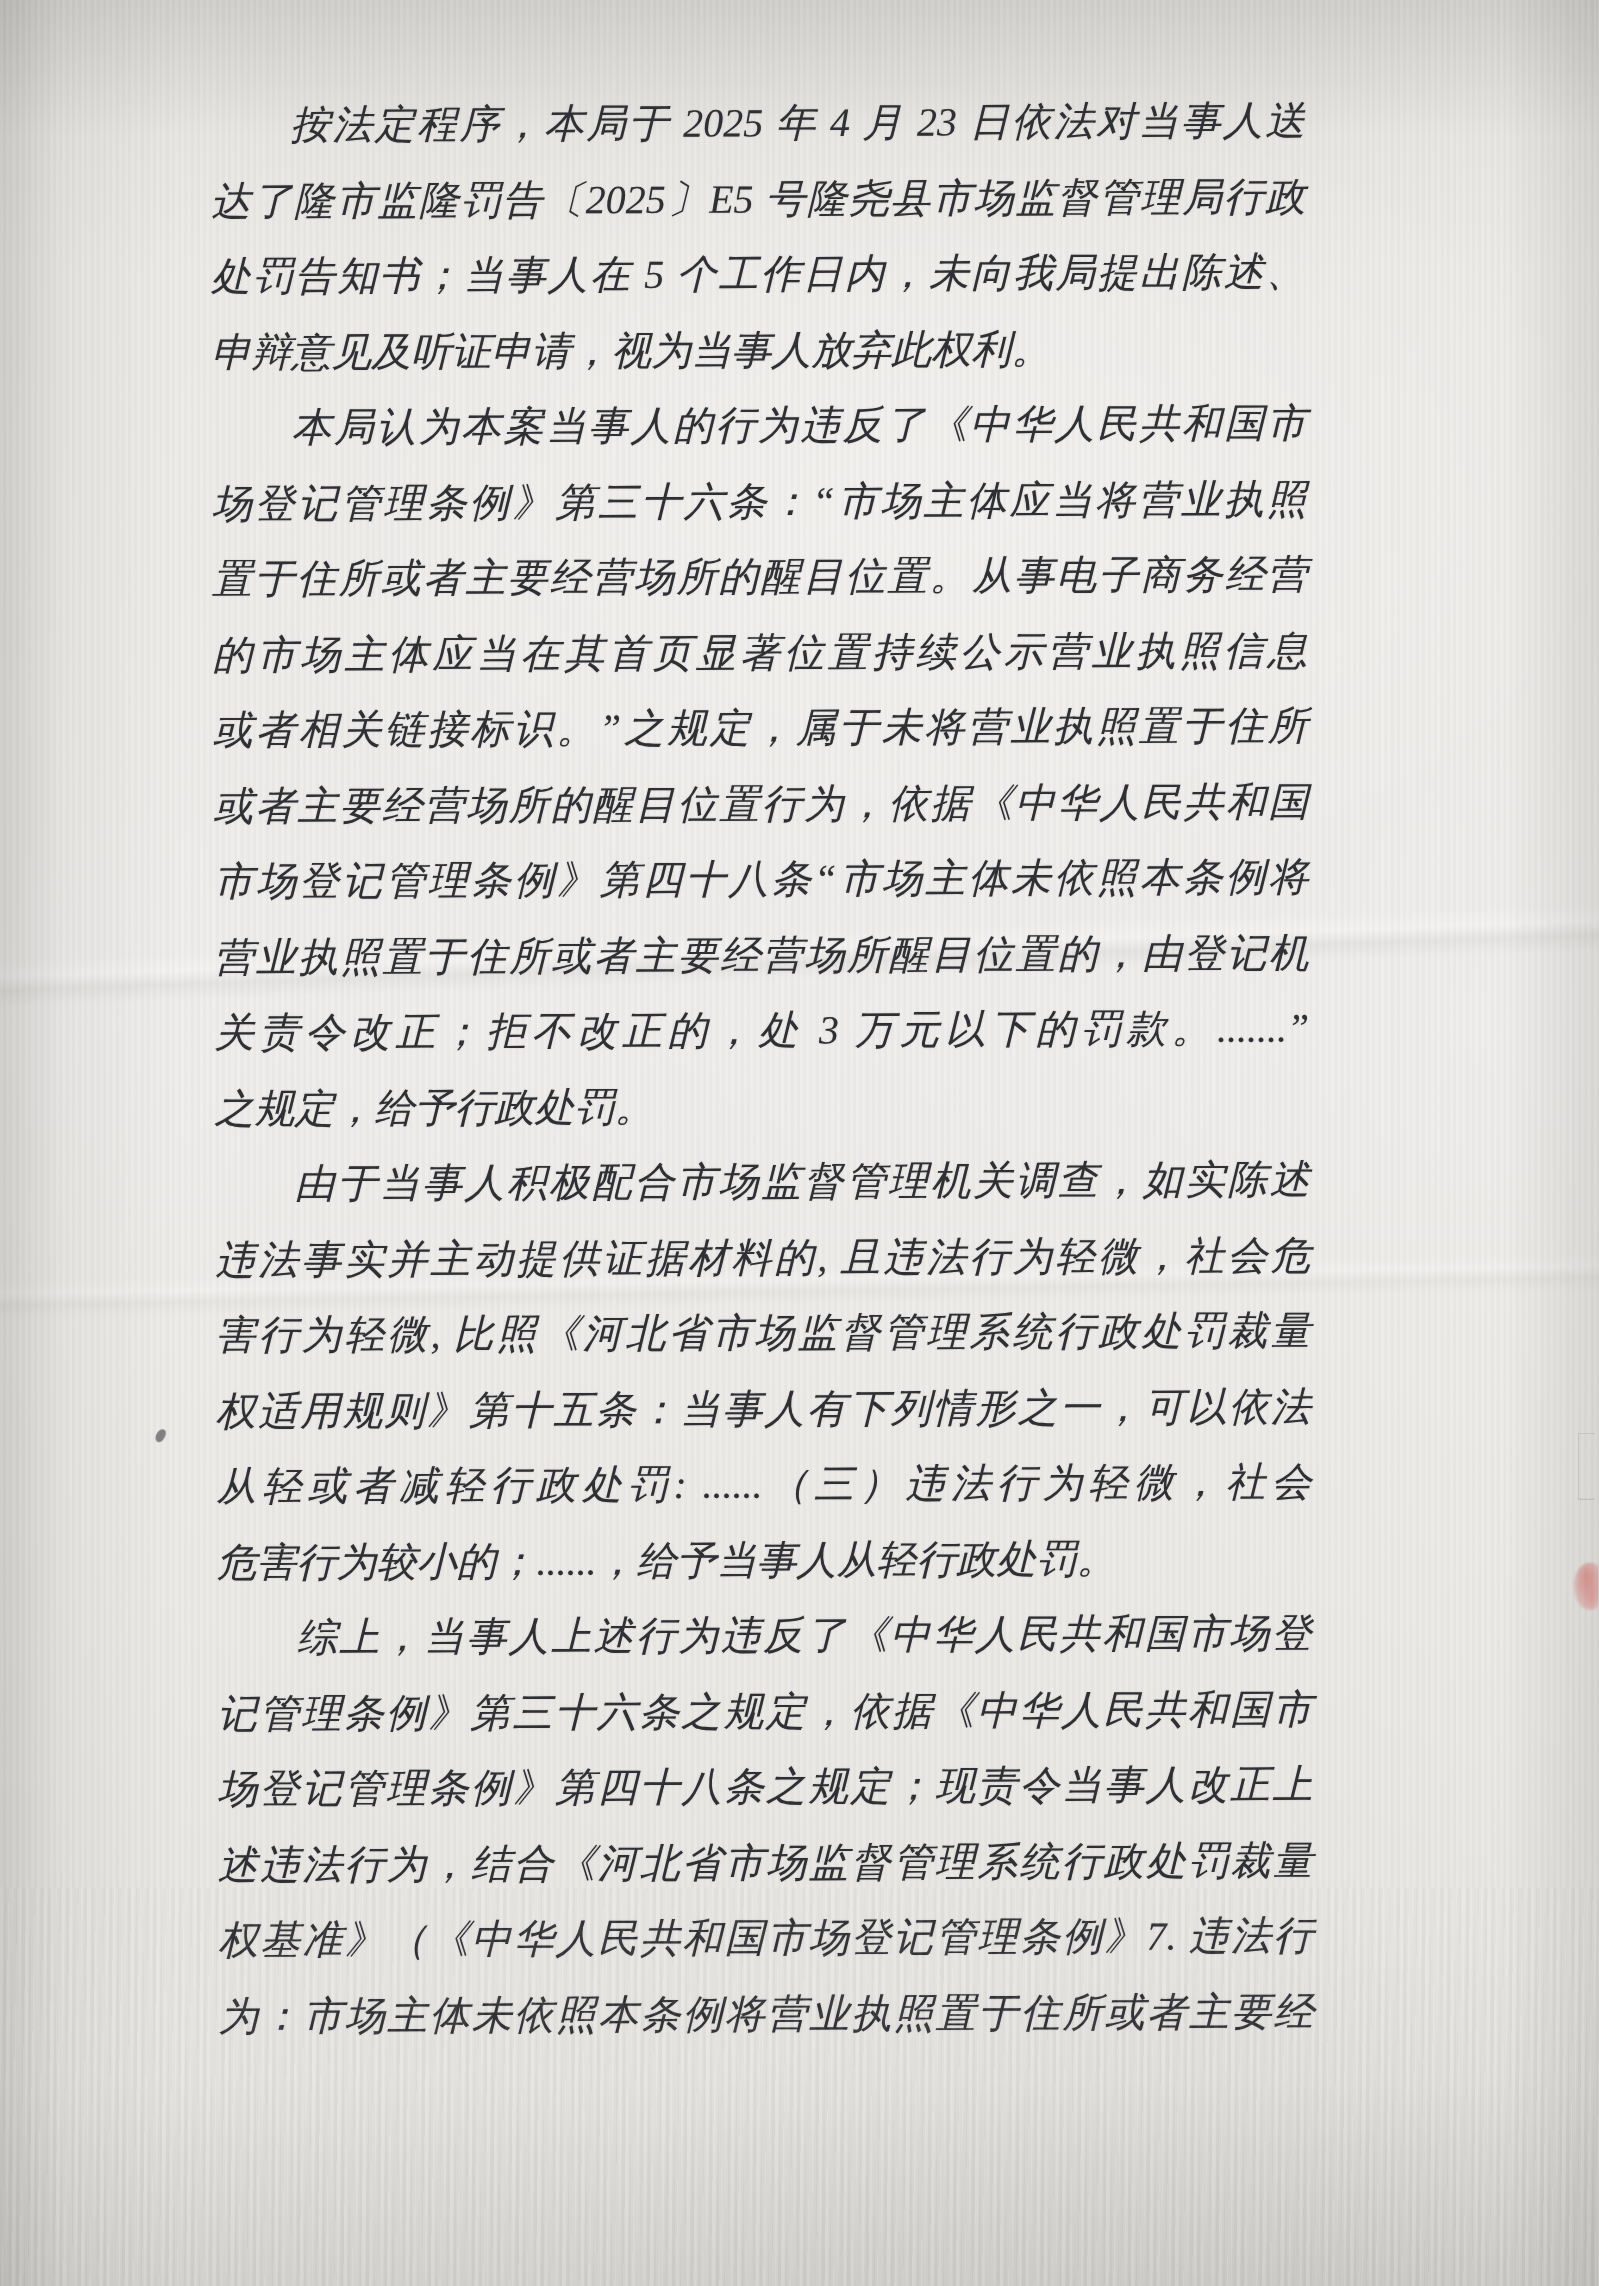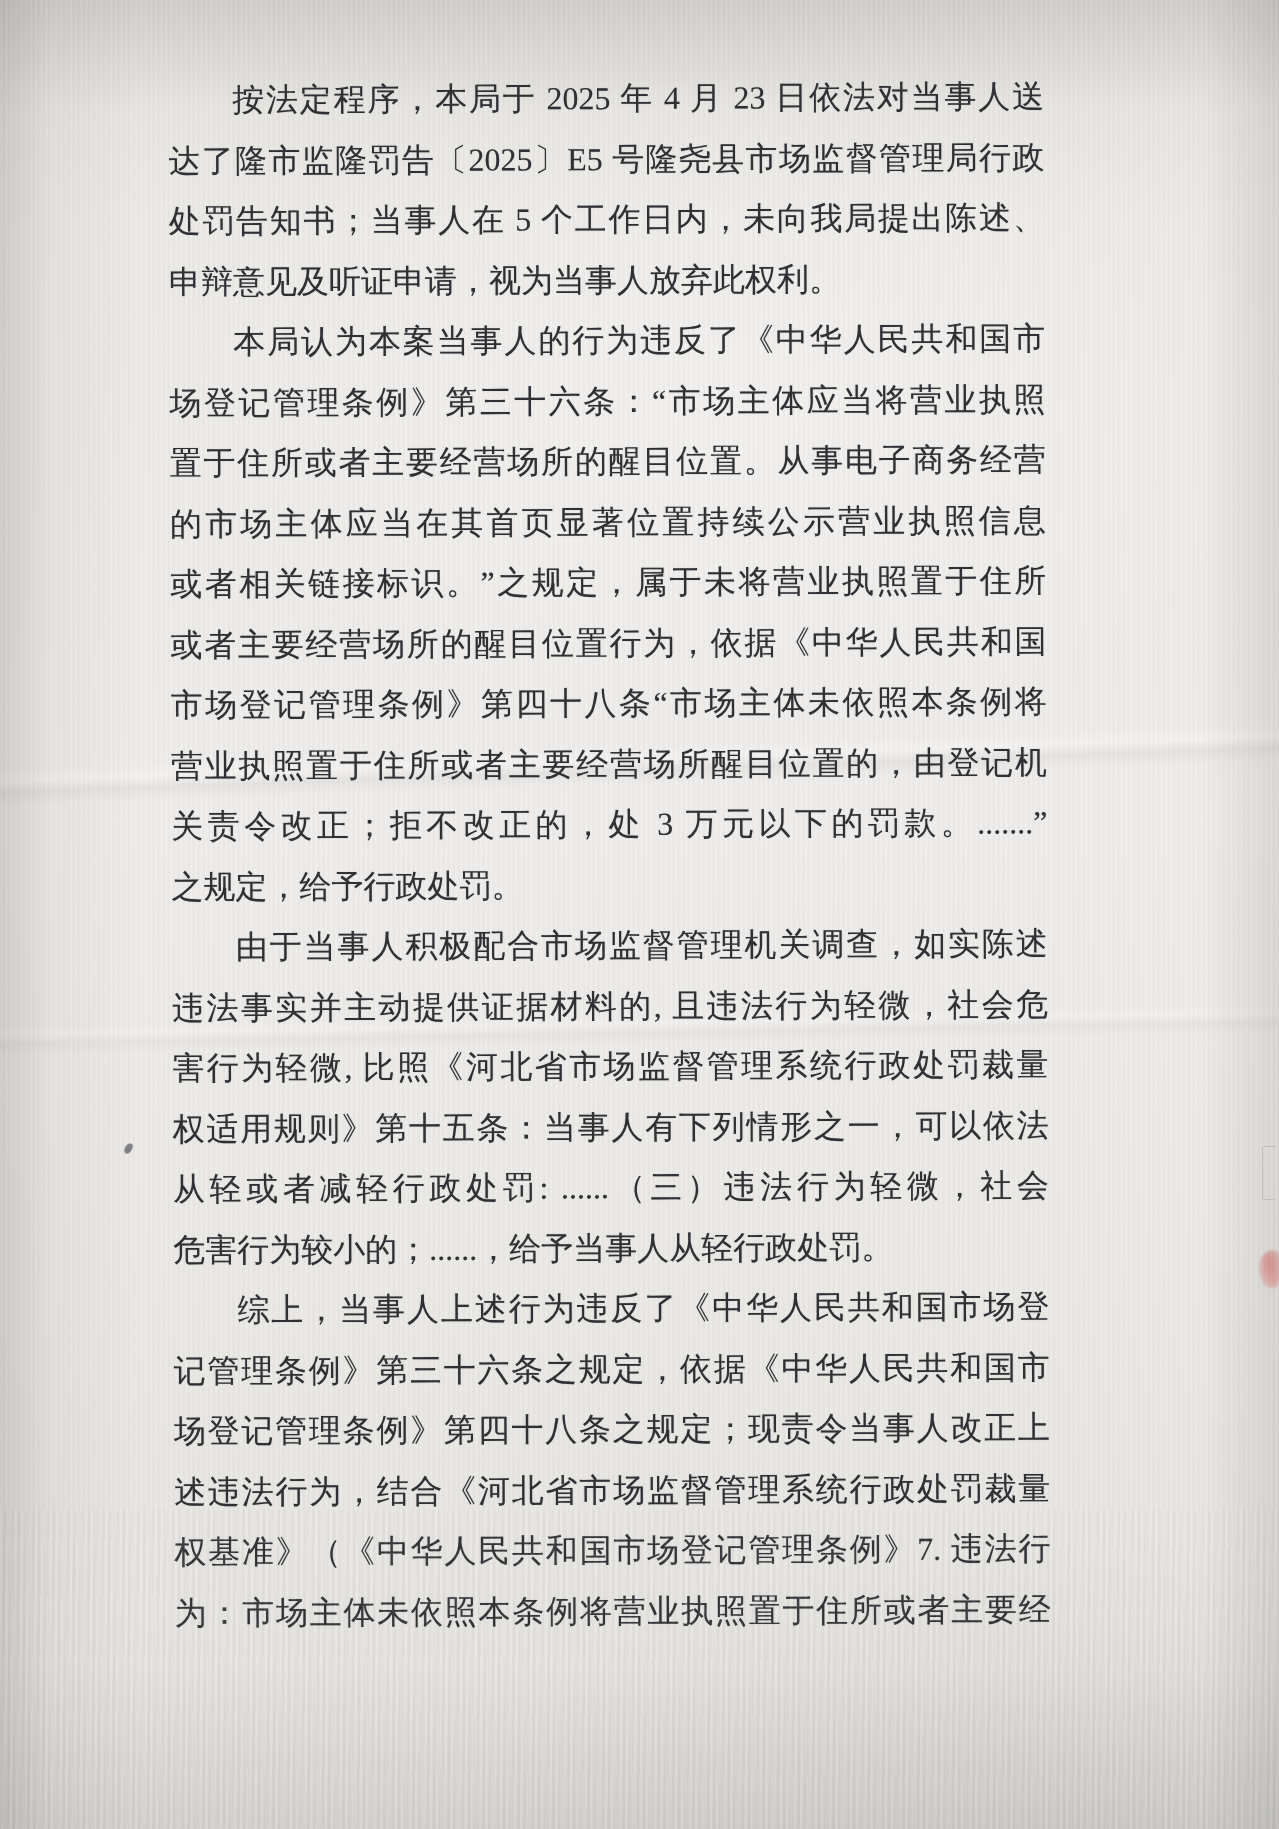--- a/index.html
+++ b/index.html
@@ -32,20 +32,21 @@
       
       linear-gradient(0deg, rgba(95,93,89,0.10) 0%, rgba(95,93,89,0.0) 9%),
       
       radial-gradient(ellipse 820px 480px at 58% 22%, rgba(255,255,255,0.28), rgba(255,255,255,0) 72%),
       
       linear-gradient(178deg, rgba(0,0,0,0) 41.0%, rgba(255,255,255,0.30) 41.7%, rgba(105,103,99,0.07) 42.3%, rgba(0,0,0,0) 43.0%),
       
       linear-gradient(179deg, rgba(0,0,0,0) 55.4%, rgba(255,255,255,0.22) 55.9%, rgba(105,103,99,0.05) 56.4%, rgba(0,0,0,0) 57.0%),
       
       linear-gradient(180deg, #e3e1de 0%, #eceae7 12%, #efedeb 45%, #ebe9e6 70%, #e7e5e2 88%, #e1dfdc 100%);
+    font-style: italic;
   }
 
   
   .bottom-texture {
     position: absolute;
     left: 0; right: 0;
     top: 1510px; bottom: 0;
     background:
       repeating-linear-gradient(91deg,
         rgba(255,255,255,0.06) 0px, rgba(255,255,255,0.06) 3px,

